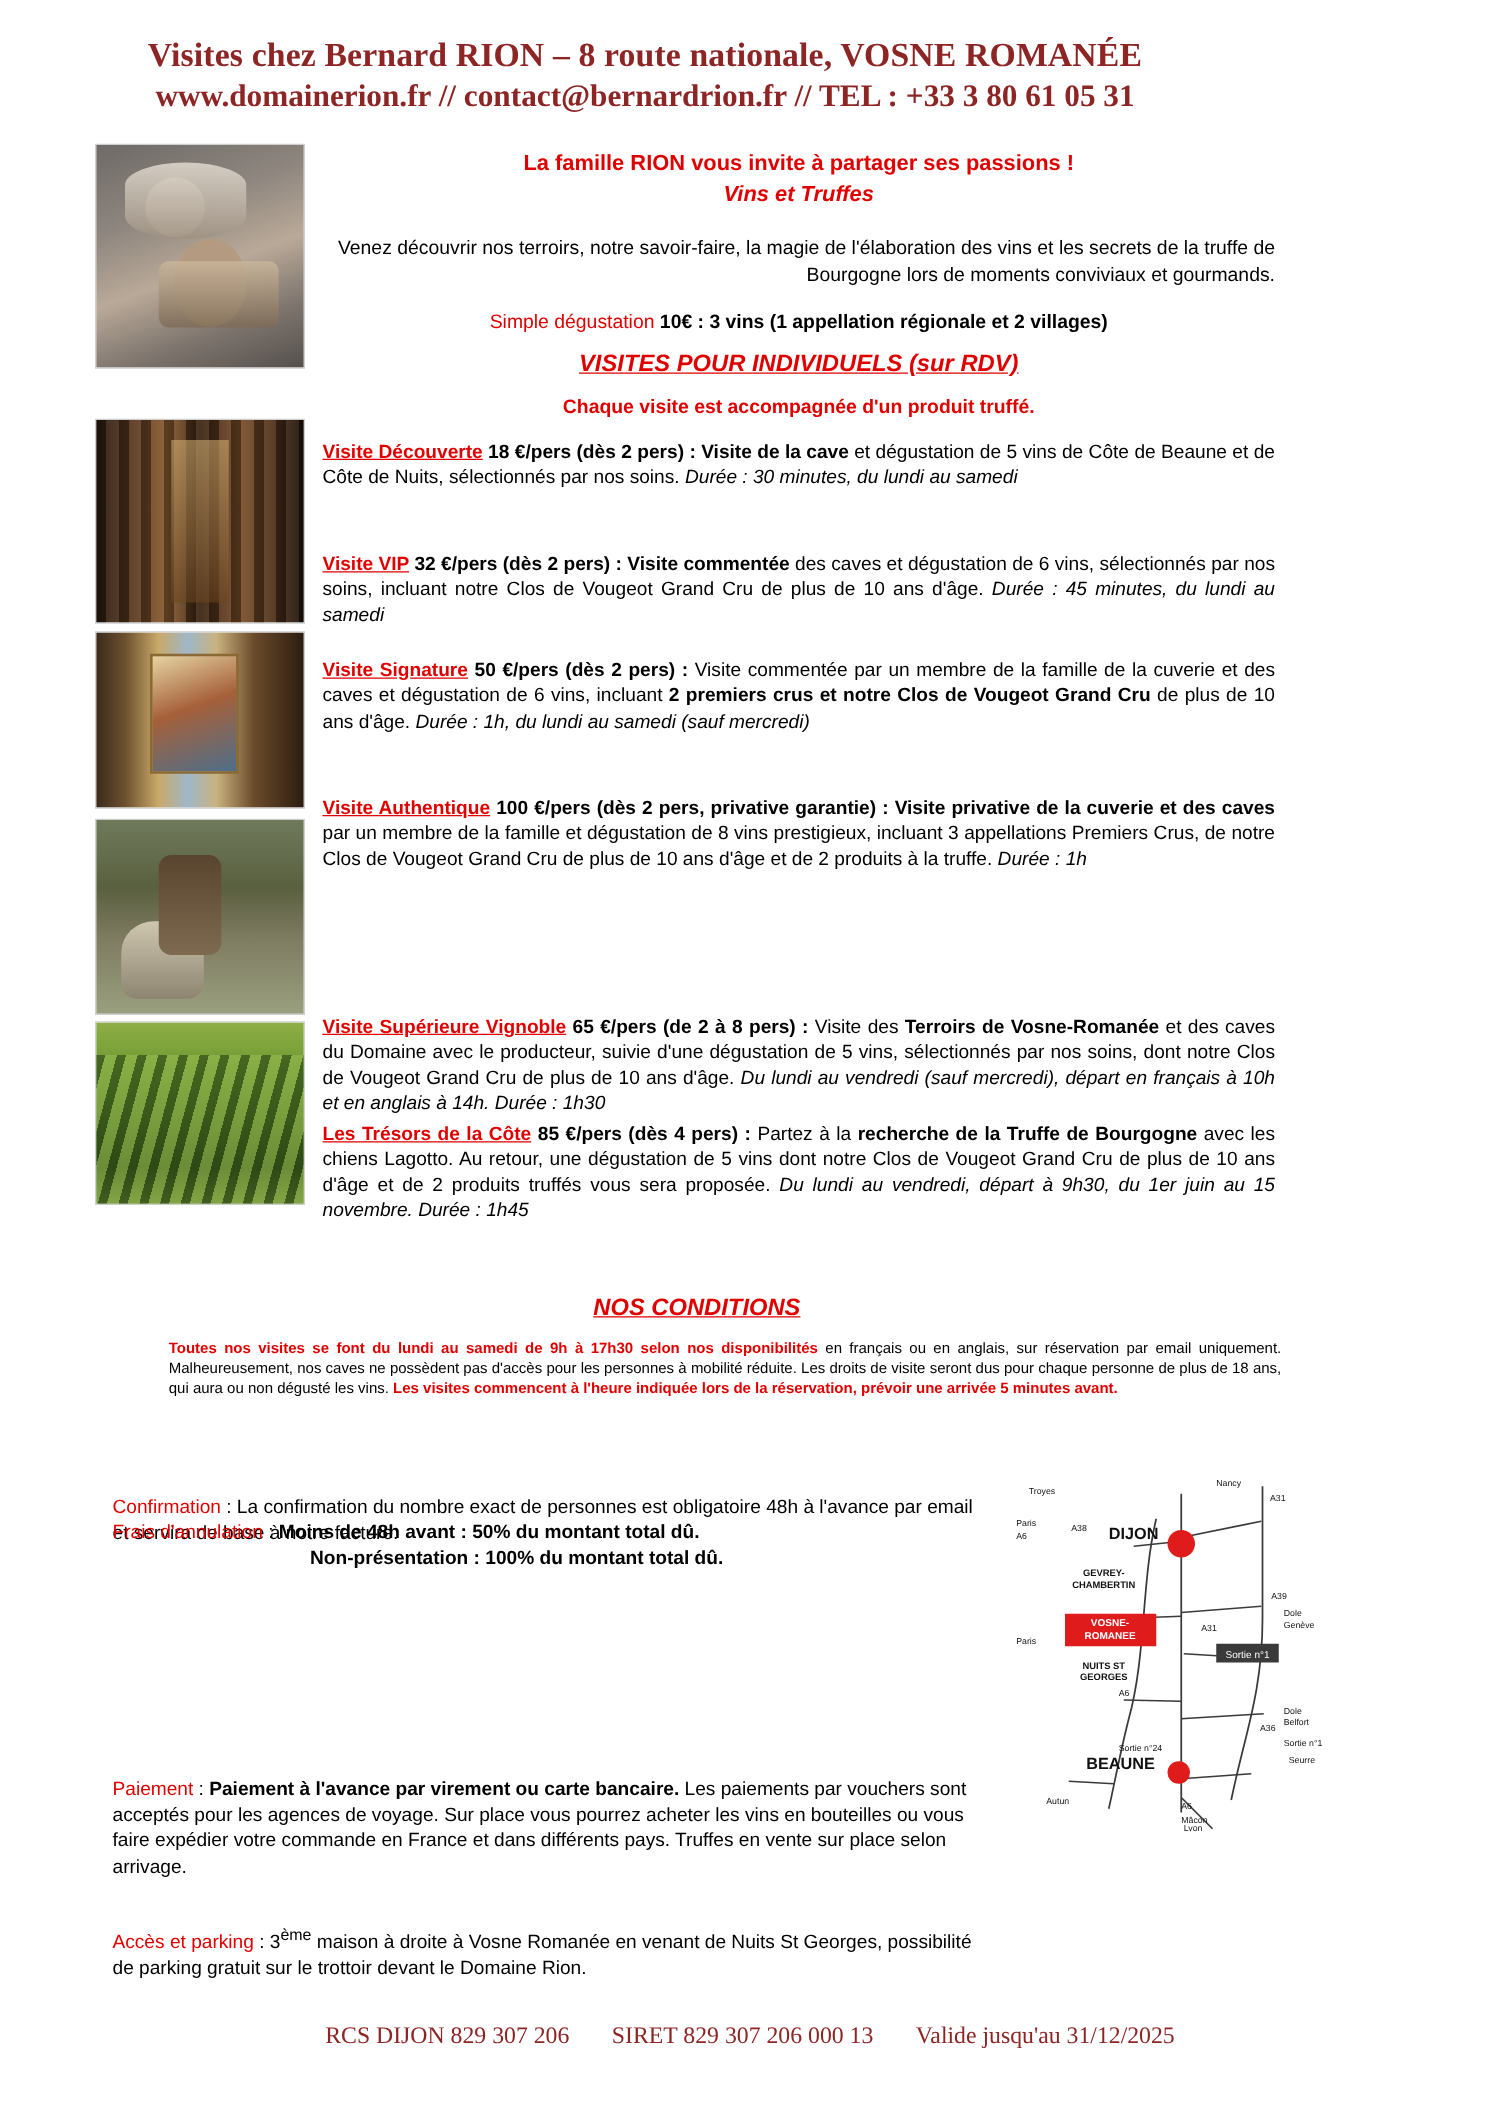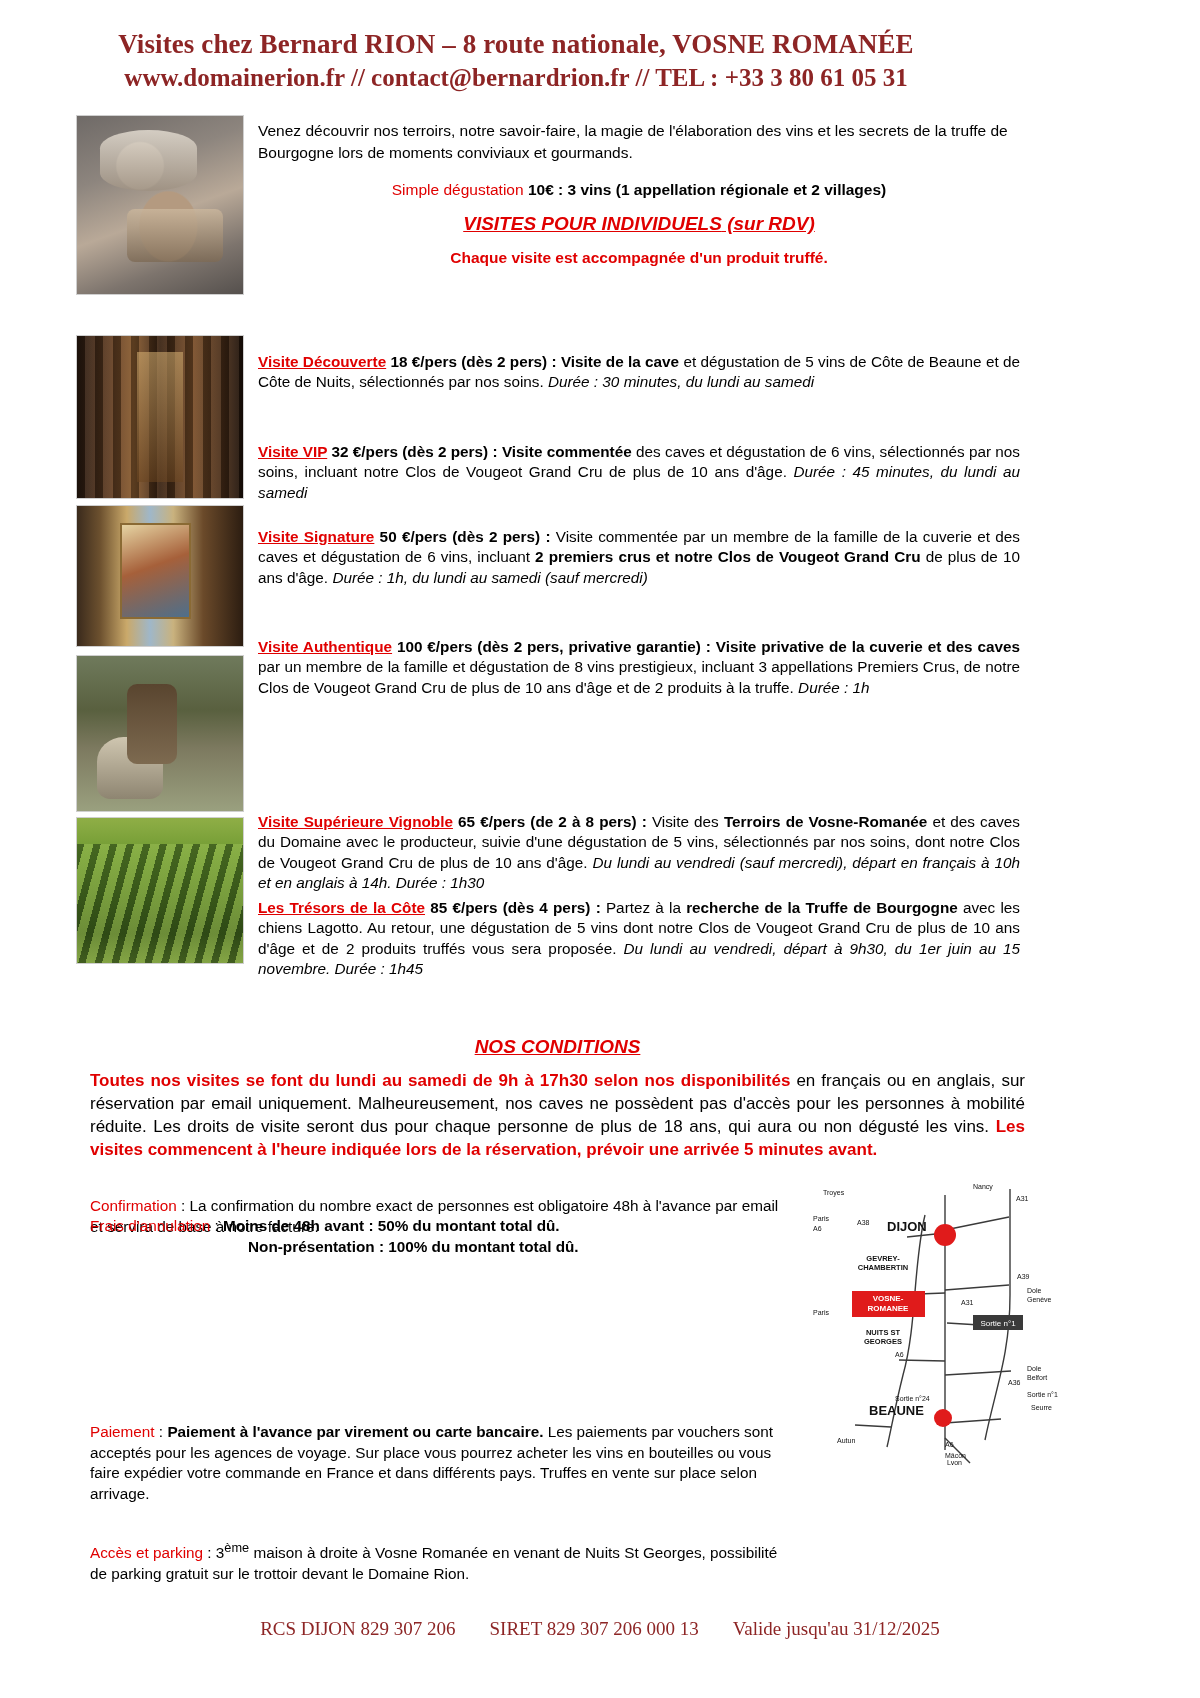--- a/index.html
+++ b/index.html
@@ -67,35 +67,35 @@
 
   
   .col{position:absolute;left:258px;width:762px;}
   .t-red{color:#e00000;}
   .just{text-align:justify;}
   .b{font-weight:bold;}
   .i{font-style:italic;}
 
   .invite{font-size:17.5px;font-weight:bold;color:#e00000;text-align:center;line-height:1.45;}
   .invite .sub{font-style:italic;}
-  .intro{font-size:15.5px;text-align:left;line-height:1.42;margin-top:2px;}
+  .intro{font-size:15.5px;text-align:right;line-height:1.42;margin-top:19px;}
   .simple{font-size:15.5px;text-align:center;margin-top:17px;}
   .secttitle{font-size:19px;font-weight:bold;font-style:italic;color:#e00000;text-align:center;
      text-decoration:underline;margin-top:14px;}
   .secttitle .nound{text-decoration:none;}
   .accomp{font-size:15.5px;font-weight:bold;color:#e00000;text-align:center;margin-top:14px;}
 
   .visit{font-size:15.3px;line-height:1.335;text-align:justify;}
   .visit .name{color:#e00000;font-weight:bold;text-decoration:underline;}
 
   
   .cond-wrap{position:absolute;left:90px;width:935px;}
   .cond-title{font-size:19px;font-weight:bold;font-style:italic;color:#e00000;text-align:center;
      text-decoration:underline;}
-  .cond-main{font-size:17px;line-height:1.35;text-align:justify;margin-top:12px;}
+  .cond-main{font-size:12px;line-height:1.35;text-align:justify;margin-top:12px;margin-left:45px;}
   .cond-main .hl{color:#e00000;font-weight:bold;}
   .cond-block{font-size:15.3px;line-height:1.35;text-align:left;}
   .cond-block .lbl{color:#e00000;}
   .indent2{padding-left:158px;}
 
   
   .map{position:absolute;left:795px;top:1175px;width:275px;height:290px;
       background:#ffffff;font-family:"Liberation Sans", sans-serif;}
   .map svg{display:block;}
 
@@ -114,20 +114,24 @@
     <div class="l2">www.domainerion.fr // contact@bernardrion.fr // TEL : +33 3 80 61 05 31</div>
   </div>
 
   <div class="photo ph-barrel"></div>
   <div class="photo ph-cellar"></div>
   <div class="photo ph-paint"></div>
   <div class="photo ph-dog"></div>
   <div class="photo ph-vine"></div>
 
   <div class="col" style="top:118px;">
+    <div class="invite">
+      <div>La famille RION vous invite à partager ses passions !</div>
+      <div class="sub">Vins et Truffes</div>
+    </div>
     <div class="intro">Venez découvrir nos terroirs, notre savoir-faire, la magie de l'élaboration des vins et les secrets de la truffe de Bourgogne lors de moments conviviaux et gourmands.</div>
     <div class="simple">
       <span class="t-red">Simple dégustation</span><span class="b"> 10€ : 3 vins (1 appellation régionale et 2 villages)</span>
     </div>
     <div class="secttitle">
       <span>VISITES POUR INDIVIDUELS</span><span class="nound"> (sur RDV)</span>
     </div>
     <div class="accomp">Chaque visite est accompagnée d'un produit truffé.</div>
   </div>
 

